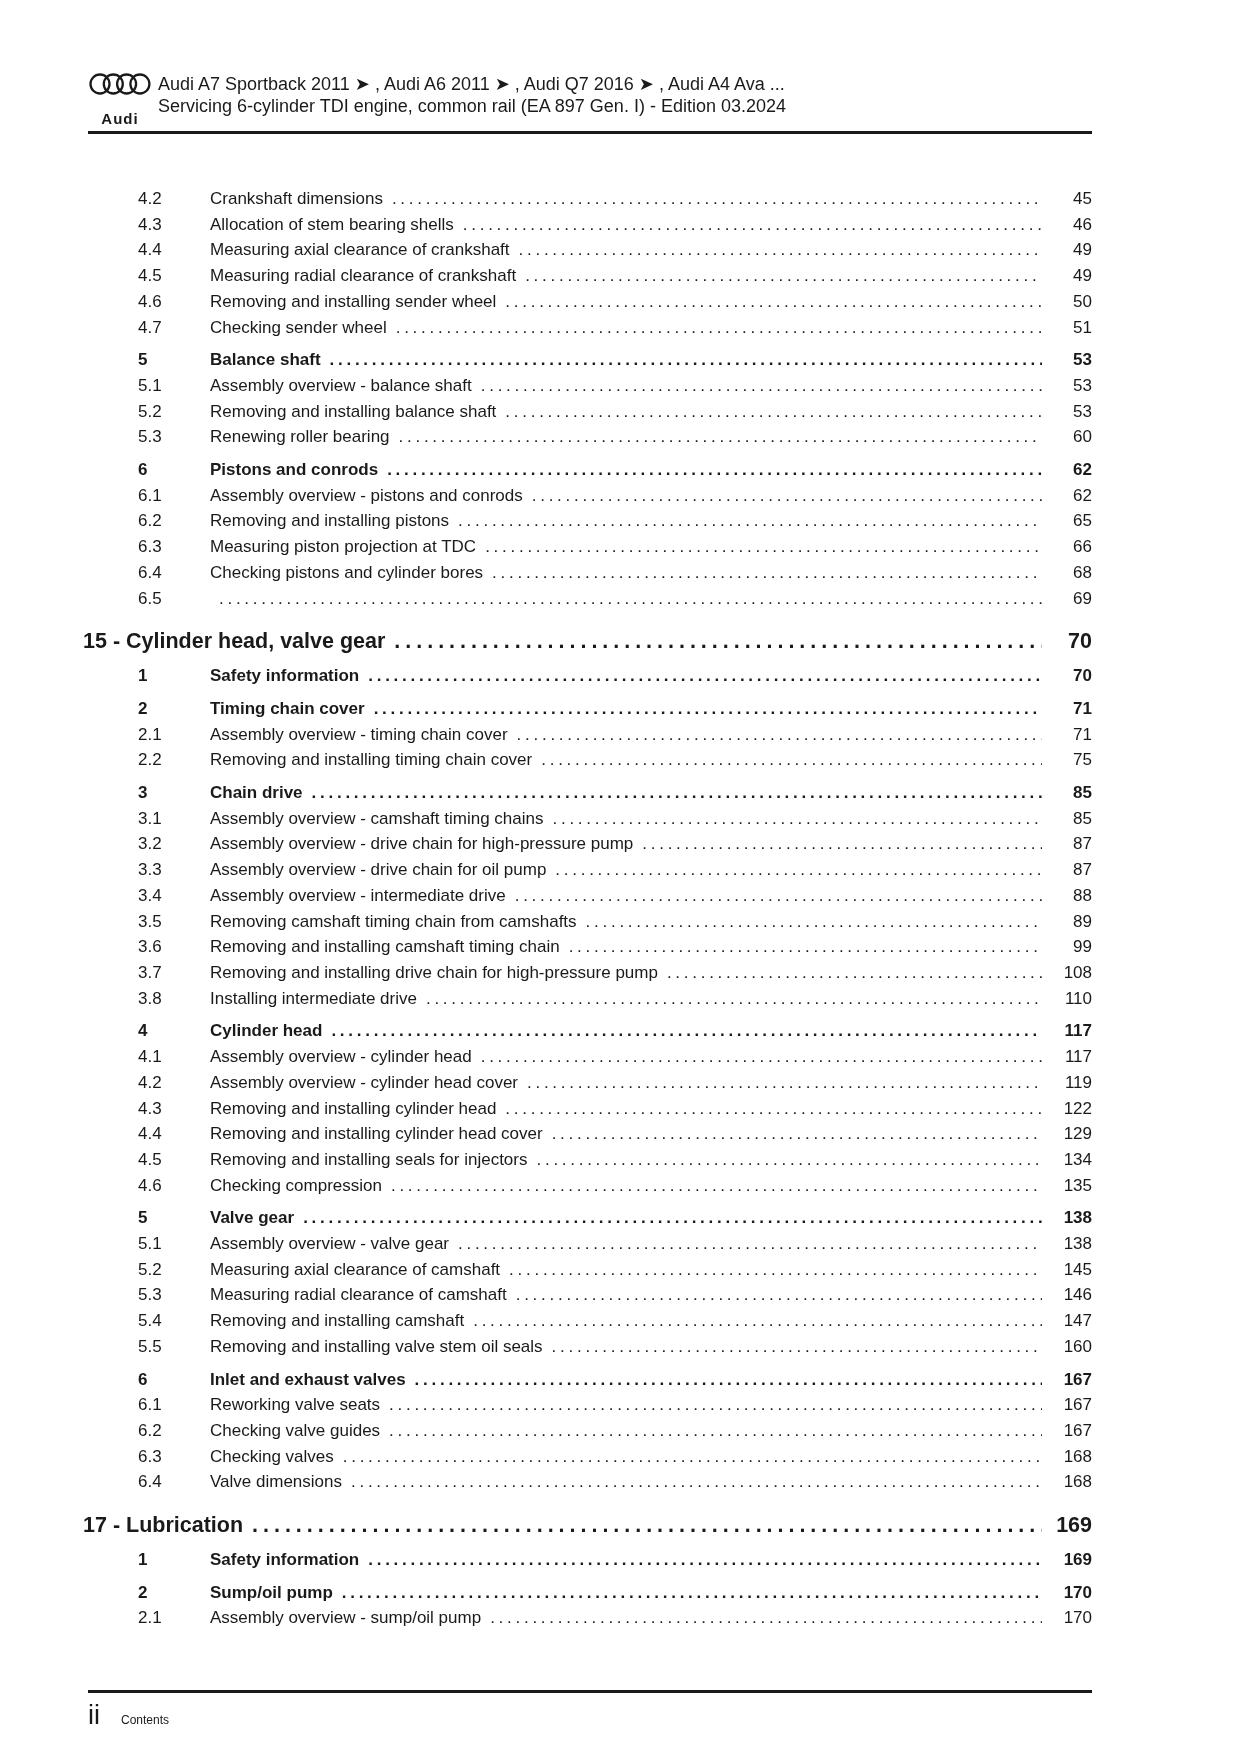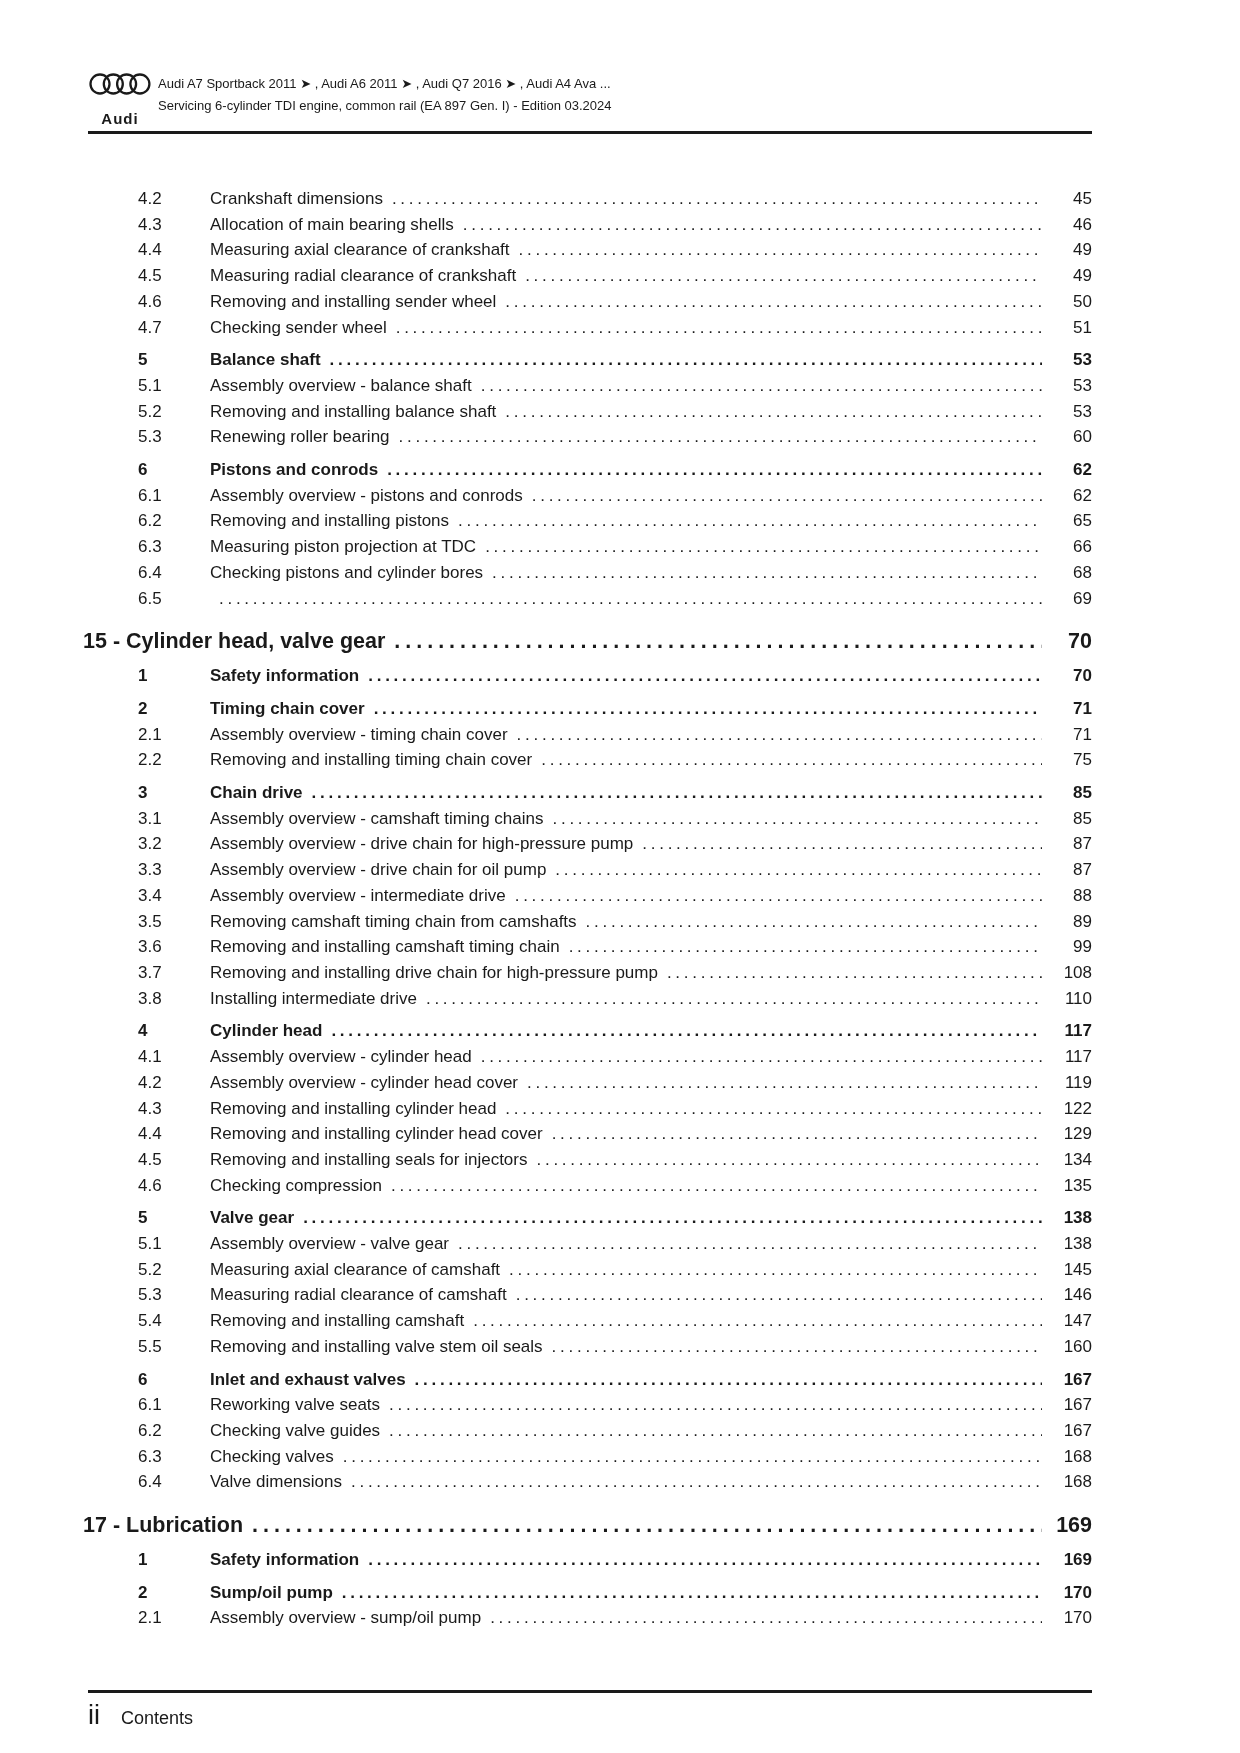--- a/index.html
+++ b/index.html
@@ -22,21 +22,21 @@
   }
   .logo-block { width: 64px; flex: none; margin-right: 6px; text-align: center; }
   .logo-block svg { display: block; margin: 2px auto 0 auto; }
   .audi-wordmark {
     font-weight: bold;
     font-size: 15px;
     letter-spacing: 1px;
     line-height: 15px;
     margin-top: 14px;
   }
-  .header-text { font-size: 13px; line-height: 22px; padding-top: 3px; }
+  .header-text { font-size: 18px; line-height: 22px; padding-top: 3px; }
   .header-rule {
     height: 3px;
     background: #1a1a1a;
     margin: 5px 148px 0 88px;
   }
 
   
   .toc { margin: 52px 148px 0 83px; }
   .toc-row {
     display: flex;
@@ -65,21 +65,21 @@
     margin: 0 10px 0 9px;
     min-width: 20px;
   }
   .toc-row .page-num { flex: none; min-width: 40px; text-align: right; }
 
   
   .footer { position: absolute; left: 88px; right: 148px; top: 1690px; }
   .footer-rule { height: 3px; background: #1a1a1a; }
   .footer-line { display: flex; align-items: baseline; margin-top: 7px; }
   .footer-roman { font-size: 27px; line-height: 30px; }
-  .footer-label { font-size: 18px; margin-left: 21px; }
+  .footer-label { font-size: 12px; margin-left: 21px; }
 </style>
 </head>
 <body>
 
 <div class="page">
 
   <div class="header">
     <div class="logo-block">
       <svg width="62" height="25" viewBox="0 0 62 25" aria-hidden="true">
         <g fill="none" stroke="#1a1a1a" stroke-width="2.3">
@@ -100,21 +100,21 @@
 
   <div class="toc">
       <div class="toc-row section">
         <span class="num">4.2</span>
         <span class="title">Crankshaft dimensions</span>
         <span class="dots">. . . . . . . . . . . . . . . . . . . . . . . . . . . . . . . . . . . . . . . . . . . . . . . . . . . . . . . . . . . . . . . . . . . . . . . . . . . . . . . . . . . . . . . . . . . . . . . . . . . . . . . . . . . . . . . . . . . . . . . . . . . . . . . . . . . . . . . . . . . . . . . . . . . . . . . . . . . . . . . . . . . . . . . . . . . . . . . . . . . . . . . . . . . . . . . . . . . . . . . . . . . . . . . . . . . . . . . . . . . . . . . . . . . . . . . . . . . . . . . . . . . . . . . . . . . . . . . . . . . . . . . . . . . . . . . . . . . . . . . . . . . . . . . . . . . . . . . . . . . . </span>
         <span class="page-num">45</span>
       </div>
       <div class="toc-row section">
         <span class="num">4.3</span>
-        <span class="title">Allocation of main bearing shells</span>
+        <span class="title">Allocation of stem bearing shells</span>
         <span class="dots">. . . . . . . . . . . . . . . . . . . . . . . . . . . . . . . . . . . . . . . . . . . . . . . . . . . . . . . . . . . . . . . . . . . . . . . . . . . . . . . . . . . . . . . . . . . . . . . . . . . . . . . . . . . . . . . . . . . . . . . . . . . . . . . . . . . . . . . . . . . . . . . . . . . . . . . . . . . . . . . . . . . . . . . . . . . . . . . . . . . . . . . . . . . . . . . . . . . . . . . . . . . . . . . . . . . . . . . . . . . . . . . . . . . . . . . . . . . . . . . . . . . . . . . . . . . . . . . . . . . . . . . . . . . . . . . . . . . . . . . . . . . . . . . . . . . . . . . . . . . . </span>
         <span class="page-num">46</span>
       </div>
       <div class="toc-row section">
         <span class="num">4.4</span>
         <span class="title">Measuring axial clearance of crankshaft</span>
         <span class="dots">. . . . . . . . . . . . . . . . . . . . . . . . . . . . . . . . . . . . . . . . . . . . . . . . . . . . . . . . . . . . . . . . . . . . . . . . . . . . . . . . . . . . . . . . . . . . . . . . . . . . . . . . . . . . . . . . . . . . . . . . . . . . . . . . . . . . . . . . . . . . . . . . . . . . . . . . . . . . . . . . . . . . . . . . . . . . . . . . . . . . . . . . . . . . . . . . . . . . . . . . . . . . . . . . . . . . . . . . . . . . . . . . . . . . . . . . . . . . . . . . . . . . . . . . . . . . . . . . . . . . . . . . . . . . . . . . . . . . . . . . . . . . . . . . . . . . . . . . . . . . </span>
         <span class="page-num">49</span>
       </div>
       <div class="toc-row section">

